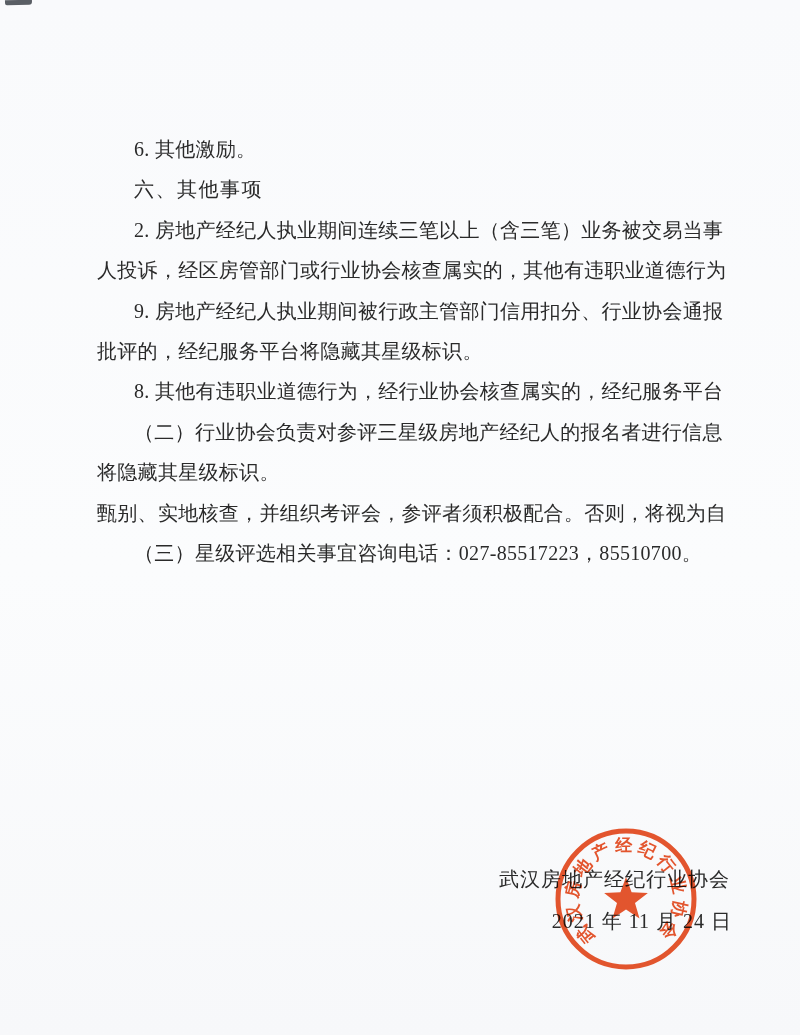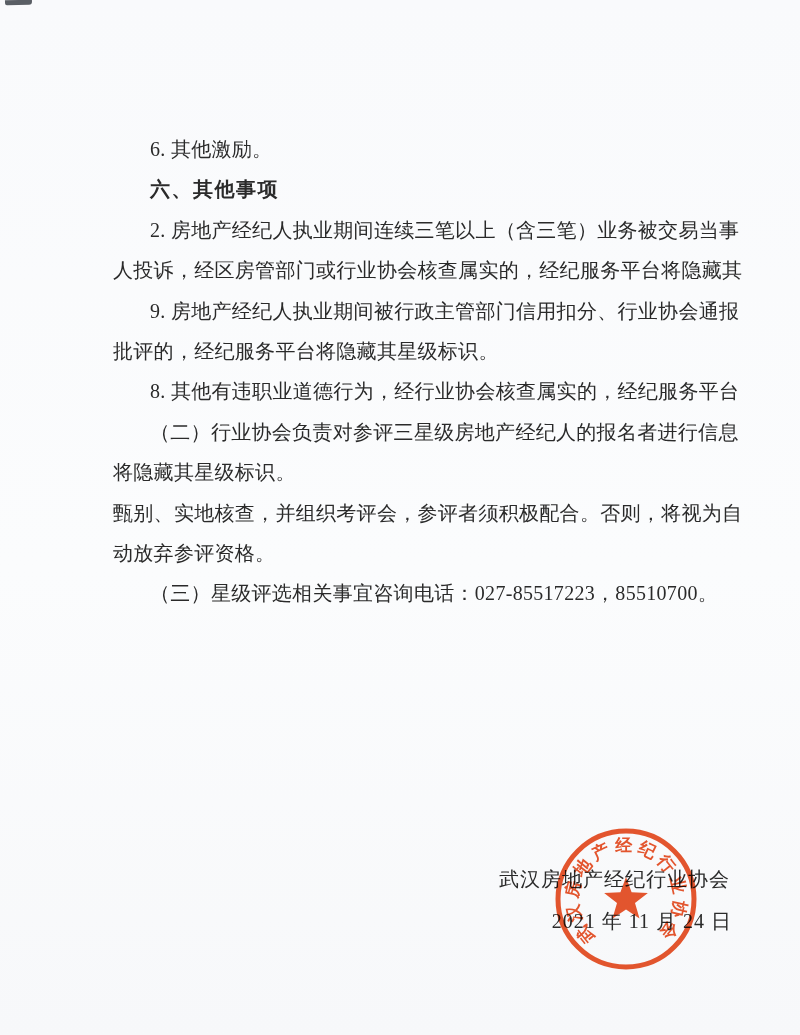--- a/index.html
+++ b/index.html
@@ -21,34 +21,34 @@
     position: absolute;
     left: 5px; top: 0;
     width: 27px; height: 5px;
     background: #3e434a;
     border-radius: 0 0 3px 2px;
     opacity: 0.85;
     transform: rotate(-1.5deg);
   }
   .doc-body {
     position: absolute;
-    left: 113px; top: 129px;
+    left: 97px; top: 129px;
     width: 612px;
   }
   .doc-line {
     height: 40.4px;
     line-height: 40.4px;
     font-size: 20px;
     letter-spacing: 0.3px;
     white-space: nowrap;
   }
   .doc-line.indent { text-indent: 37px; }
   .doc-line.indent-bold {
     text-indent: 37px;
-    font-weight: 700;
+    font-weight: 400;
     font-family: "Liberation Sans", sans-serif;
     letter-spacing: 1.5px;
   }
   .signature-org {
     position: absolute;
     top: 866px; right: 70px;
     font-size: 20px;
     letter-spacing: 1px;
     white-space: nowrap;
   }
@@ -78,28 +78,27 @@
 <body>
 
 <div class="page">
 
   <div class="corner-mark"></div>
 
   <main class="doc-body" id="doc-body">
       <div class="doc-line indent">6. 其他激励。</div>
       <div class="doc-line indent-bold">六、其他事项</div>
       <div class="doc-line indent">2. 房地产经纪人执业期间连续三笔以上（含三笔）业务被交易当事</div>
-      <div class="doc-line flush">人投诉，经区房管部门或行业协会核查属实的，经纪服务平台将隐藏其</div>
+      <div class="doc-line flush">人投诉，经区房管部门或行业协会核查属实的，其他有违职业道德行为</div>
       <div class="doc-line indent">9. 房地产经纪人执业期间被行政主管部门信用扣分、行业协会通报</div>
       <div class="doc-line flush">批评的，经纪服务平台将隐藏其星级标识。</div>
       <div class="doc-line indent">8. 其他有违职业道德行为，经行业协会核查属实的，经纪服务平台</div>
       <div class="doc-line indent">（二）行业协会负责对参评三星级房地产经纪人的报名者进行信息</div>
       <div class="doc-line flush">将隐藏其星级标识。</div>
       <div class="doc-line flush">甄别、实地核查，并组织考评会，参评者须积极配合。否则，将视为自</div>
-      <div class="doc-line flush">动放弃参评资格。</div>
       <div class="doc-line indent">（三）星级评选相关事宜咨询电话：027-85517223，85510700。</div>
     </main>
 
   <div class="signature-org">武汉房地产经纪行业协会</div>
 
   <div class="signature-date">2021 年 11 月 24 日</div>
 
   <svg class="seal" viewBox="0 0 160 160" aria-hidden="true">
     <defs>
       <path id="sealArc" d="M 43.2 110.9 A 48 48 0 1 1 116.8 110.9" fill="none"></path>

